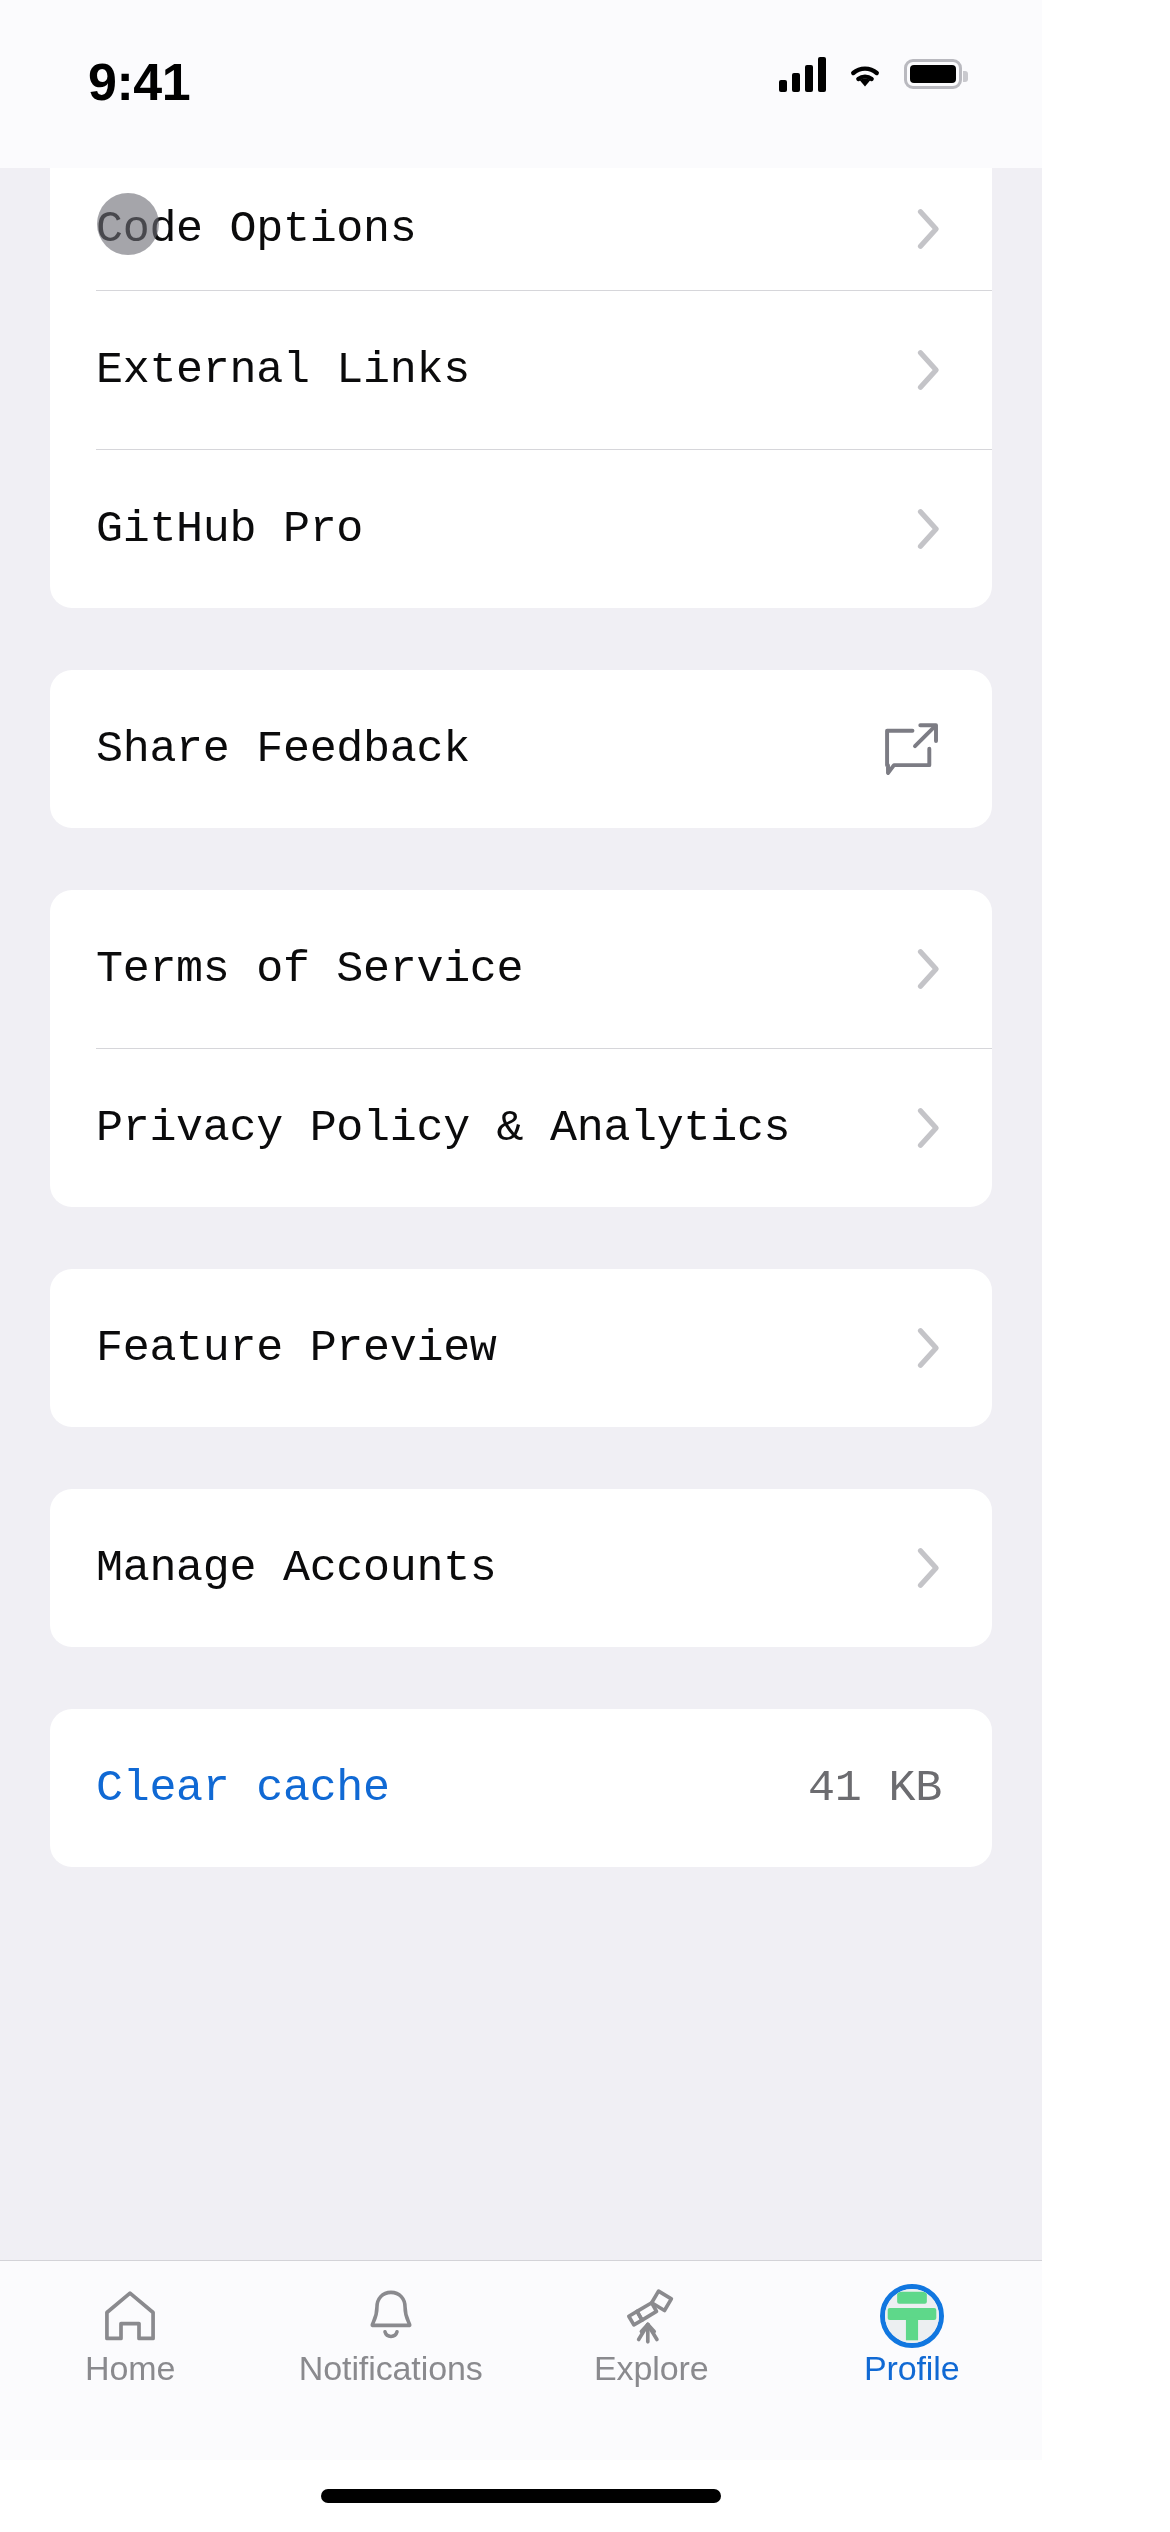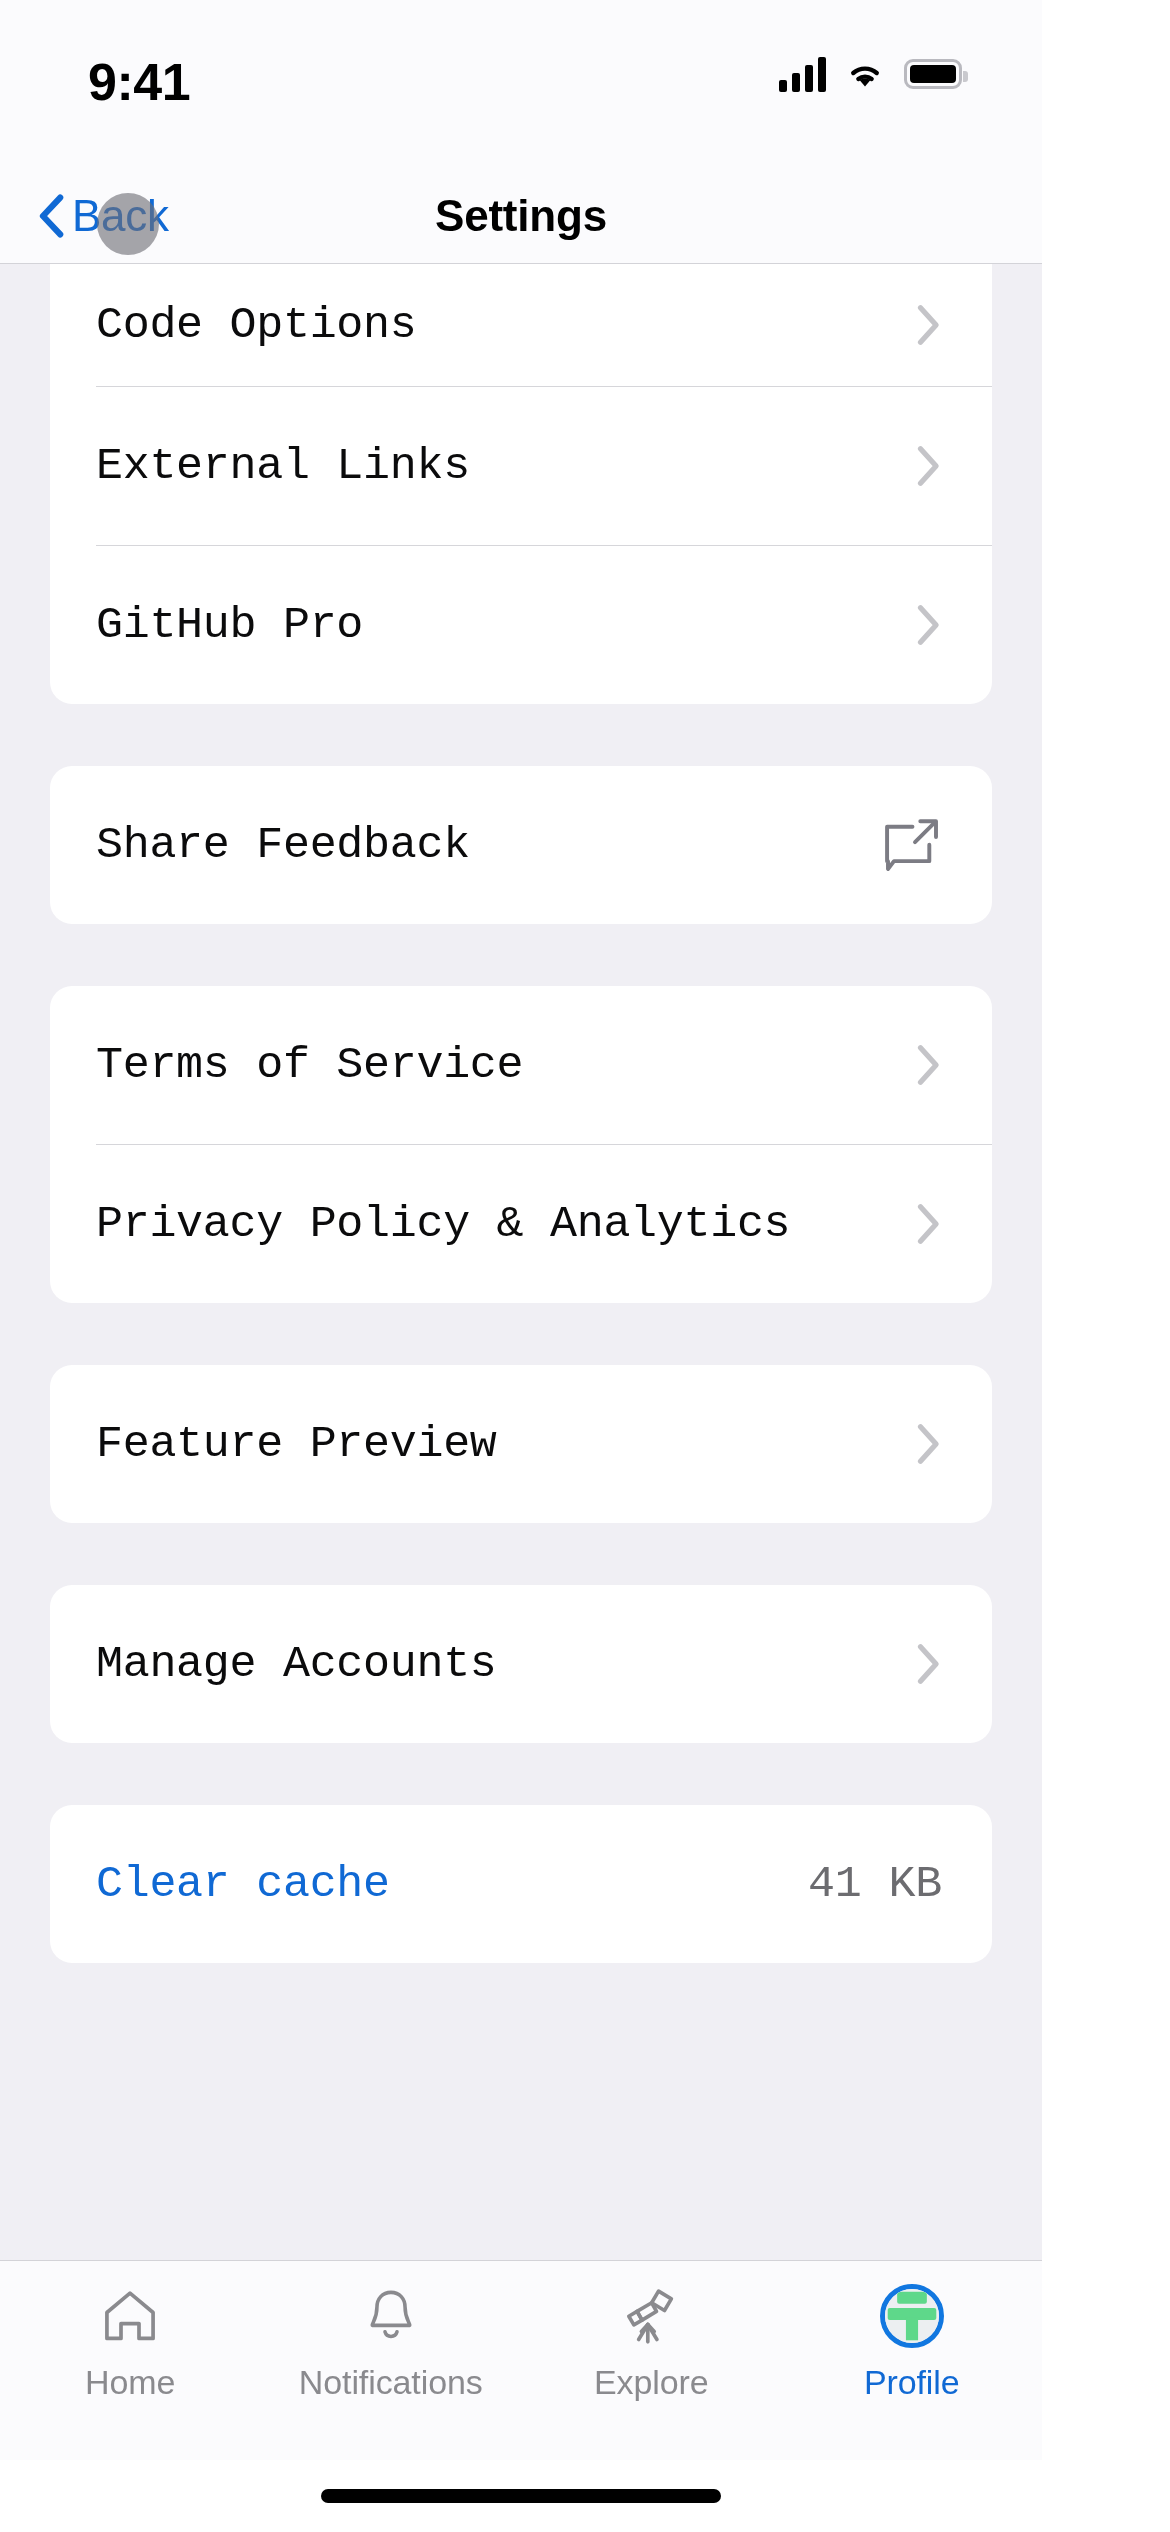--- a/index.html
+++ b/index.html
@@ -156,21 +156,21 @@
     height:200px;
     background:#fbfbfd;
     border-top:1px solid #d3d3d8;
     display:flex;
     align-items:flex-start;
     padding-top:22px;
   }
   .tab {
     flex:1 1 0;
     display:flex; flex-direction:column;
-    align-items:center; gap:14px;
+    align-items:center; 
     cursor:pointer;
   }
   .tab-ico { height:66px; display:flex; align-items:center; justify-content:center; }
   .tab-label {
     font-size:34px;
     color:#8a8a8e;
     letter-spacing:-0.1px;
   }
   .tab.active .tab-label { color:#1069d4; }
   .avatar-ring {
@@ -214,29 +214,20 @@
         <path d="M12 17.4l-3.1-3.7a4.8 4.8 0 0 1 6.2 0z" fill="#000"></path>
         <path d="M5.1 9.4a10.6 10.6 0 0 1 13.8 0" stroke="#000" stroke-width="2.6" fill="none" stroke-linecap="round"></path>
         <path d="M8.1 12.9a6.3 6.3 0 0 1 7.8 0" stroke="#000" stroke-width="2.6" fill="none" stroke-linecap="round"></path>
       </svg>
       <span class="batt">
           <span></span>
         </span>
     </div>
   </div>
 
-  <div class="navbar">
-    <div class="back-btn">
-      <svg class="chev-back" viewBox="0 0 12 20">
-        <path d="M10 2L2.5 10 10 18" stroke="#1069d4" stroke-width="2.7" fill="none" stroke-linecap="round" stroke-linejoin="round"></path>
-      </svg>
-      <span class="back-label">Back</span>
-    </div>
-    <div class="nav-title">Settings</div>
-  </div>
 
   <div class="cursor-dot"></div>
 
   <div class="content">
 
     <div class="card clipped-top">
       <div class="row partial">
         <span class="row-label">Code Options</span>
         <svg class="chev" viewBox="0 0 12 20">
           <path d="M3 2l7.2 8L3 18" stroke="#c4c4c8" stroke-width="2.4" fill="none" stroke-linecap="round" stroke-linejoin="round"></path>

